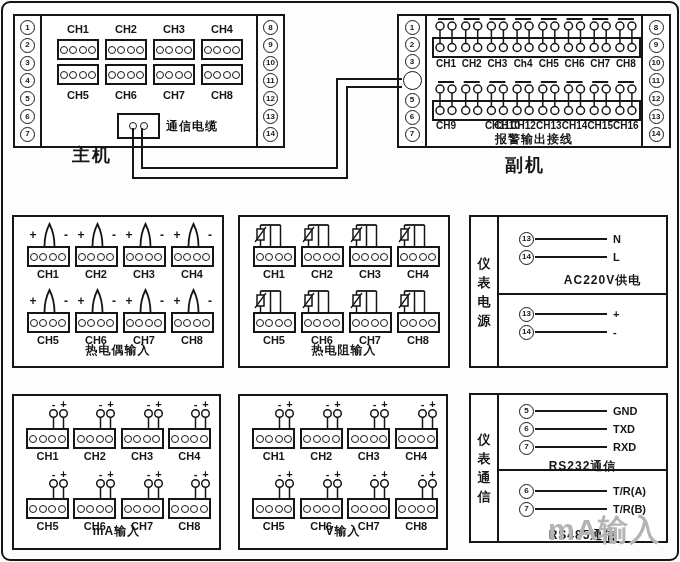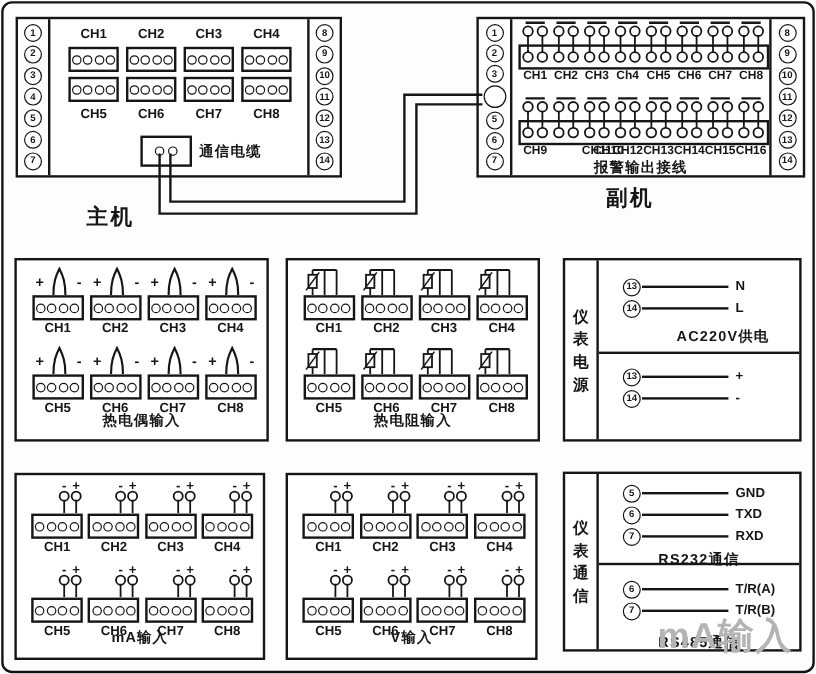--- a/index.html
+++ b/index.html
@@ -135,21 +135,21 @@
         <span class="chlab">CH6</span>
         <span class="chlab">CH7</span>
         <span class="chlab">CH8</span>
       </div>
     <div class="cablebox" style="left:102px;top:97px;width:43px;height:26px;">
       <div class="dot"></div>
       <div class="dot"></div>
     </div>
     <div class="cablelabel" style="left:151px;top:102px;text-align:right;">通信电缆</div>
   </div>
-  <div class="unit-title" style="left:72px;top:169px;">主机</div>
+  <div class="unit-title" style="left:72px;top:143px;">主机</div>
 
   <div class="panel" style="left:397px;top:14px;width:274px;height:134px;">
     <div class="strip left" style="width:28px;">
         <div class="term">1</div>
         <div class="term">2</div>
         <div class="term">3</div>
         <div class="bigdot"></div>
         <div class="term">5</div>
         <div class="term">6</div>
         <div class="term">7</div>

